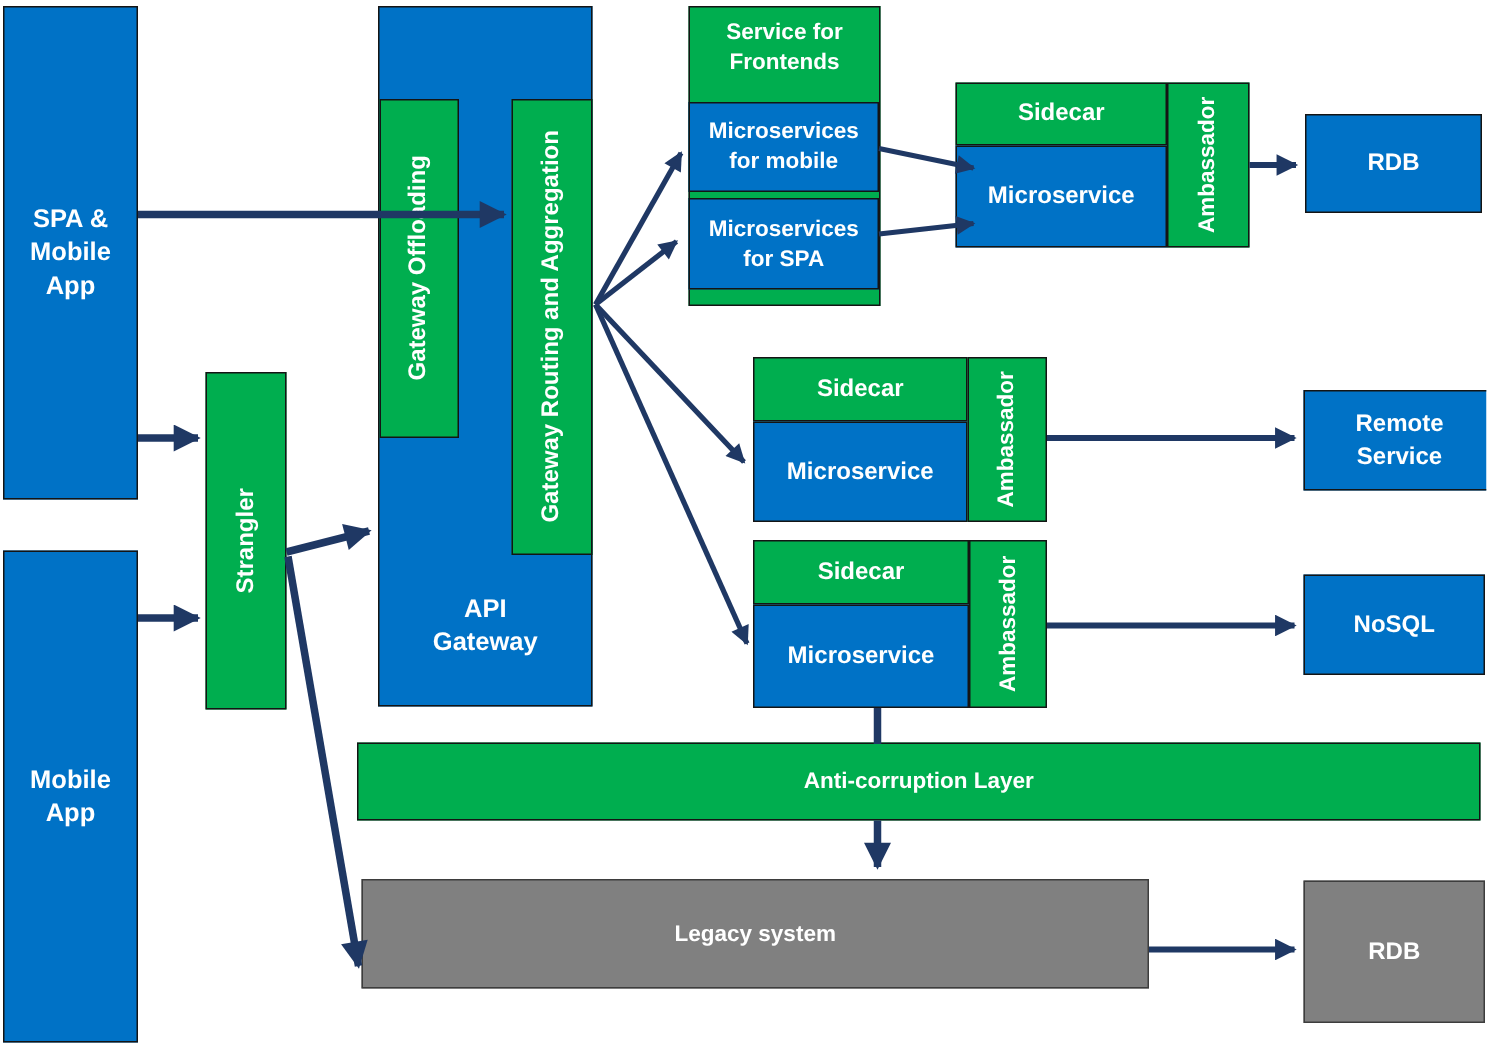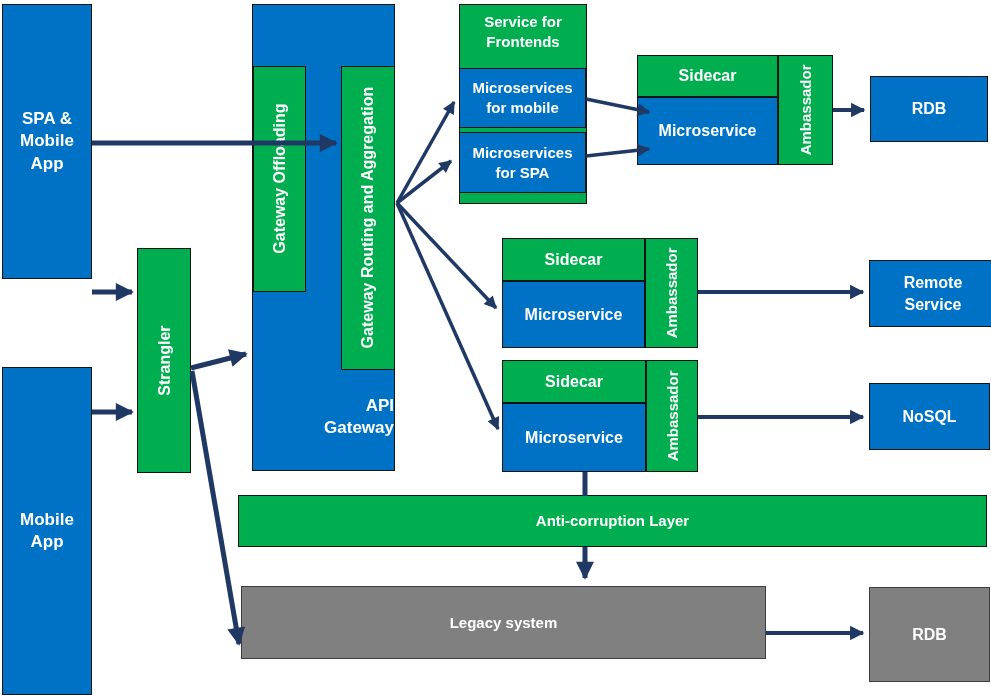--- a/index.html
+++ b/index.html
@@ -34,21 +34,21 @@
     font-weight:700;
     font-size:16px;
     line-height:1.32;
   }
   .sm{font-size:15px;}
   .vwrap{position:absolute;inset:0;display:flex;align-items:center;justify-content:center;overflow:visible;}
   .vwrap > .label{transform:rotate(-90deg);white-space:nowrap;}
   .api-gw-label{
     position:absolute;
     left:0;right:0;top:390px;
-    text-align:right;
+    text-align:center;
   }
   .bff-title{
     position:absolute;
     left:0;right:0;top:7px;
     text-align:center;
   }
   svg.arrows{
     position:absolute;
     left:0;top:0;
     pointer-events:none;
@@ -56,21 +56,21 @@
   svg.arrows line, svg.arrows path.ln{
     stroke:var(--arrow);
     fill:none;
   }
 </style>
 </head>
 <body>
 
 <div class="canvas">
 
-  <div class="box blue" style="left:2px;top:4px;width:90px;height:275px;">
+  <div class="box blue" style="left:2px;top:4px;width:90px;height:329px;">
     <div class="label" style="font-size:17px;">SPA &amp;
 Mobile
 App</div>
   </div>
 
   <div class="box blue" style="left:2px;top:367px;width:90px;height:328px;">
     <div class="label" style="font-size:17px;">Mobile
 App</div>
   </div>
 

